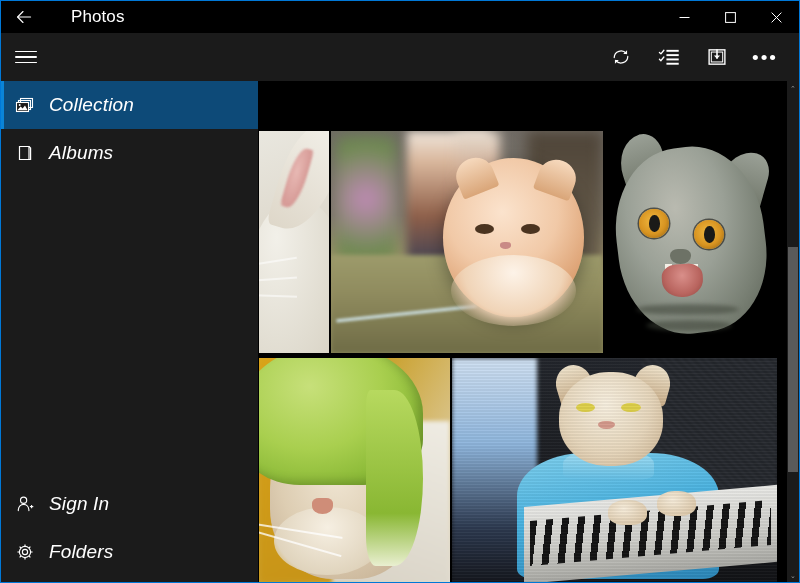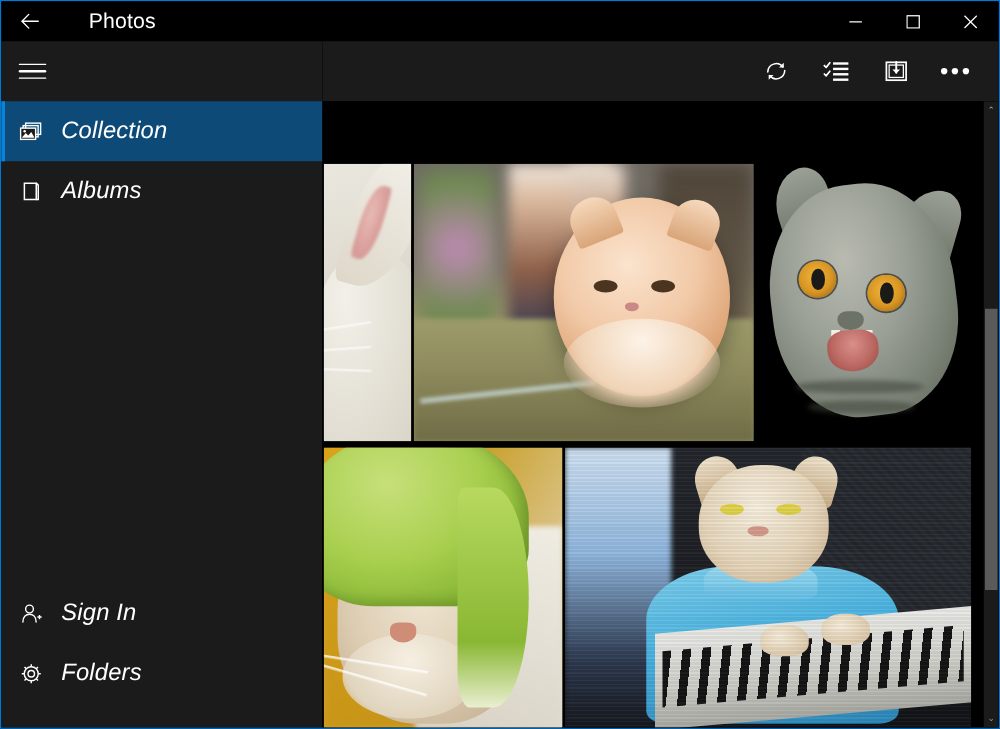--- a/index.html
+++ b/index.html
@@ -74,21 +74,21 @@
     display: flex; align-items: center;
     padding-left: 14px;
     cursor: default;
   }
   .burger-lines { width: 22px; }
   .burger-lines i {
     display: block; height: 1.5px; background: #ffffff;
     margin: 4px 0; border-radius: 1px;
   }
   #nav-top { display: flex; flex-direction: column; }
-  #nav-bottom { margin-top: auto; padding-bottom: 19px; }
+  #nav-bottom { margin-top: auto; padding-bottom: 6px; }
 
   .nav-item {
     height: 48px;
     display: flex;
     align-items: center;
     position: relative;
     cursor: default;
     color: #ffffff;
   }
   .nav-item .nav-icon {

